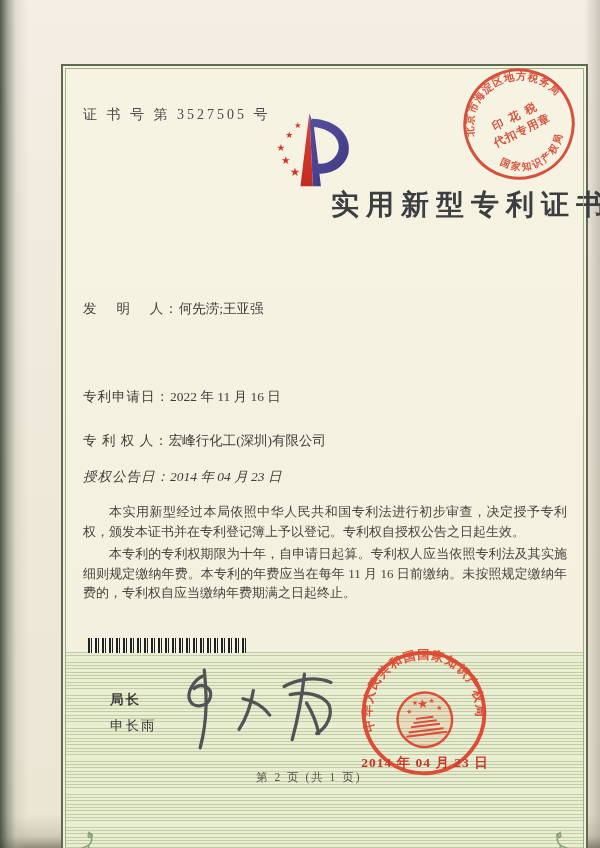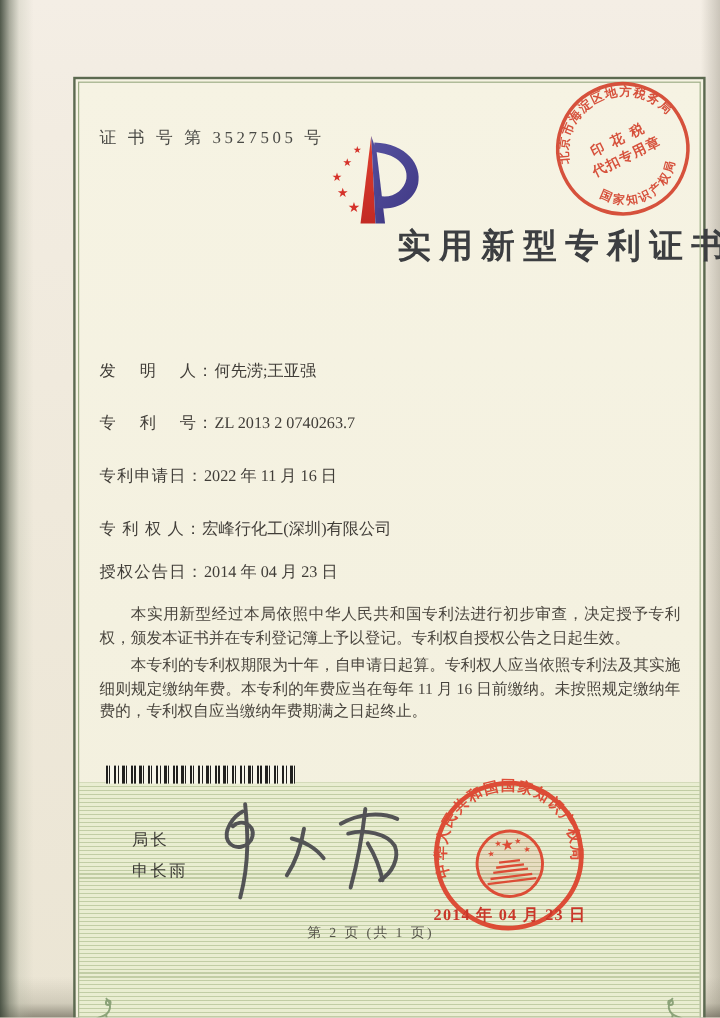--- a/index.html
+++ b/index.html
@@ -27,37 +27,37 @@
     content:"";position:absolute;inset:2px;border:1px solid #9fae87;pointer-events:none;
   }
   .certno{position:absolute;left:20px;top:40px;font-size:14px;letter-spacing:3px;color:#4a4a46;}
   .logo{position:absolute;left:193px;top:42px;width:112px;height:80px;}
   .title{
     position:absolute;left:0;top:120px;width:100%;text-align:right;
     font-size:28px;font-weight:bold;letter-spacing:7px;color:#3c3e41;white-space:nowrap;padding-left:25px;
   }
   .field{position:absolute;left:20px;width:490px;font-size:13.5px;color:#403d38;white-space:nowrap;}
   .field .lab{letter-spacing:1px;}
-  .f0{top:190px;} .f1{top:234px;} .f2{top:278px;} .f3{top:322px;} .f4{top:366px;} .f5{top:402px;}
+  .f0{top:190px;} .f1{top:234px;} .f2{top:278px;} .f3{top:322px;} .f4{top:366px;} .f5{top:402px;font-style:italic;}
   .bodytext{
     position:absolute;left:20px;top:436px;width:484px;font-size:13px;line-height:19.5px;
     color:#49453e;text-align:justify;
   }
   .bodytext p{margin:0 0 3px 0;text-indent:2em;}
   
   .panel{
     position:absolute;left:3px;right:3px;top:586px;bottom:3px;
     background-color:#e9edd1;
     background-image:repeating-linear-gradient(180deg, rgba(128,152,92,.38) 0 .9px, rgba(0,0,0,0) .9px 3.3px);
   }
   .barcode{
     position:absolute;left:25px;top:572px;width:158px;height:15px;z-index:3;
     background:repeating-linear-gradient(90deg,#20201e 0 2px,#f6f5ea 2px 3px,#20201e 3px 4px,#f6f5ea 4px 7px,#20201e 7px 9px,#f6f5ea 9px 10px,#20201e 10px 11px,#f6f5ea 11px 14px);
   }
-  .sigtitle{position:absolute;left:47px;top:625px;font-size:13.5px;color:#3b3a35;z-index:3;letter-spacing:2px;}
+  .sigtitle{position:absolute;left:47px;top:625px;font-size:13.5px;color:#3b3a35;z-index:3;letter-spacing:2px;font-weight:bold;}
   .signame {position:absolute;left:47px;top:651px;font-size:13.5px;color:#3b3a35;z-index:3;letter-spacing:2px;}
   .sig{position:absolute;left:100px;top:598px;width:195px;height:92px;z-index:3;}
   .ornament{position:absolute;width:58px;height:78px;z-index:2;opacity:.85;}
   .orn-left{left:4px;bottom:4px;}
   .orn-right{right:4px;bottom:4px;transform:scaleX(-1);}
   .sealTax{position:absolute;left:455px;top:60px;width:128px;height:128px;transform:rotate(-26deg);opacity:.92;}
   .sealSipo{position:absolute;left:288px;top:574px;width:146px;height:146px;transform:rotate(-7deg);opacity:.93;z-index:4;}
   .sealdate{
     position:absolute;left:282px;top:688px;width:160px;text-align:center;z-index:5;
     font-size:13.5px;font-weight:bold;color:#c9372a;letter-spacing:1px;white-space:nowrap;
@@ -97,21 +97,20 @@
         <text x="20" y="34" font-size="10">★</text>
         <text x="10" y="48" font-size="11">★</text>
         <text x="15" y="63" font-size="12">★</text>
         <text x="25" y="77" font-size="13">★</text>
       </g>
     </svg>
 
     <div class="title">实用新型专利证书</div>
 
     <div class="field f1"><span class="lab">发　 明　 人：</span><span>何先涝;王亚强</span></div>
-    <div class="field f2"><span class="lab">专　 利　 号：</span><span>ZL 2013 2 0740263.7</span></div>
     <div class="field f3"><span class="lab">专利申请日：</span><span>2022 年 11 月 16 日</span></div>
     <div class="field f4"><span class="lab">专 利 权 人：</span><span>宏峰行化工(深圳)有限公司</span></div>
     <div class="field f5"><span class="lab">授权公告日：</span><span>2014 年 04 月 23 日</span></div>
 
     <div class="bodytext">
       <p>本实用新型经过本局依照中华人民共和国专利法进行初步审查，决定授予专利权，颁发本证书并在专利登记簿上予以登记。专利权自授权公告之日起生效。</p>
       <p>本专利的专利权期限为十年，自申请日起算。专利权人应当依照专利法及其实施细则规定缴纳年费。本专利的年费应当在每年 11 月 16 日前缴纳。未按照规定缴纳年费的，专利权自应当缴纳年费期满之日起终止。</p>
     </div>
 
     <div class="panel"></div>

